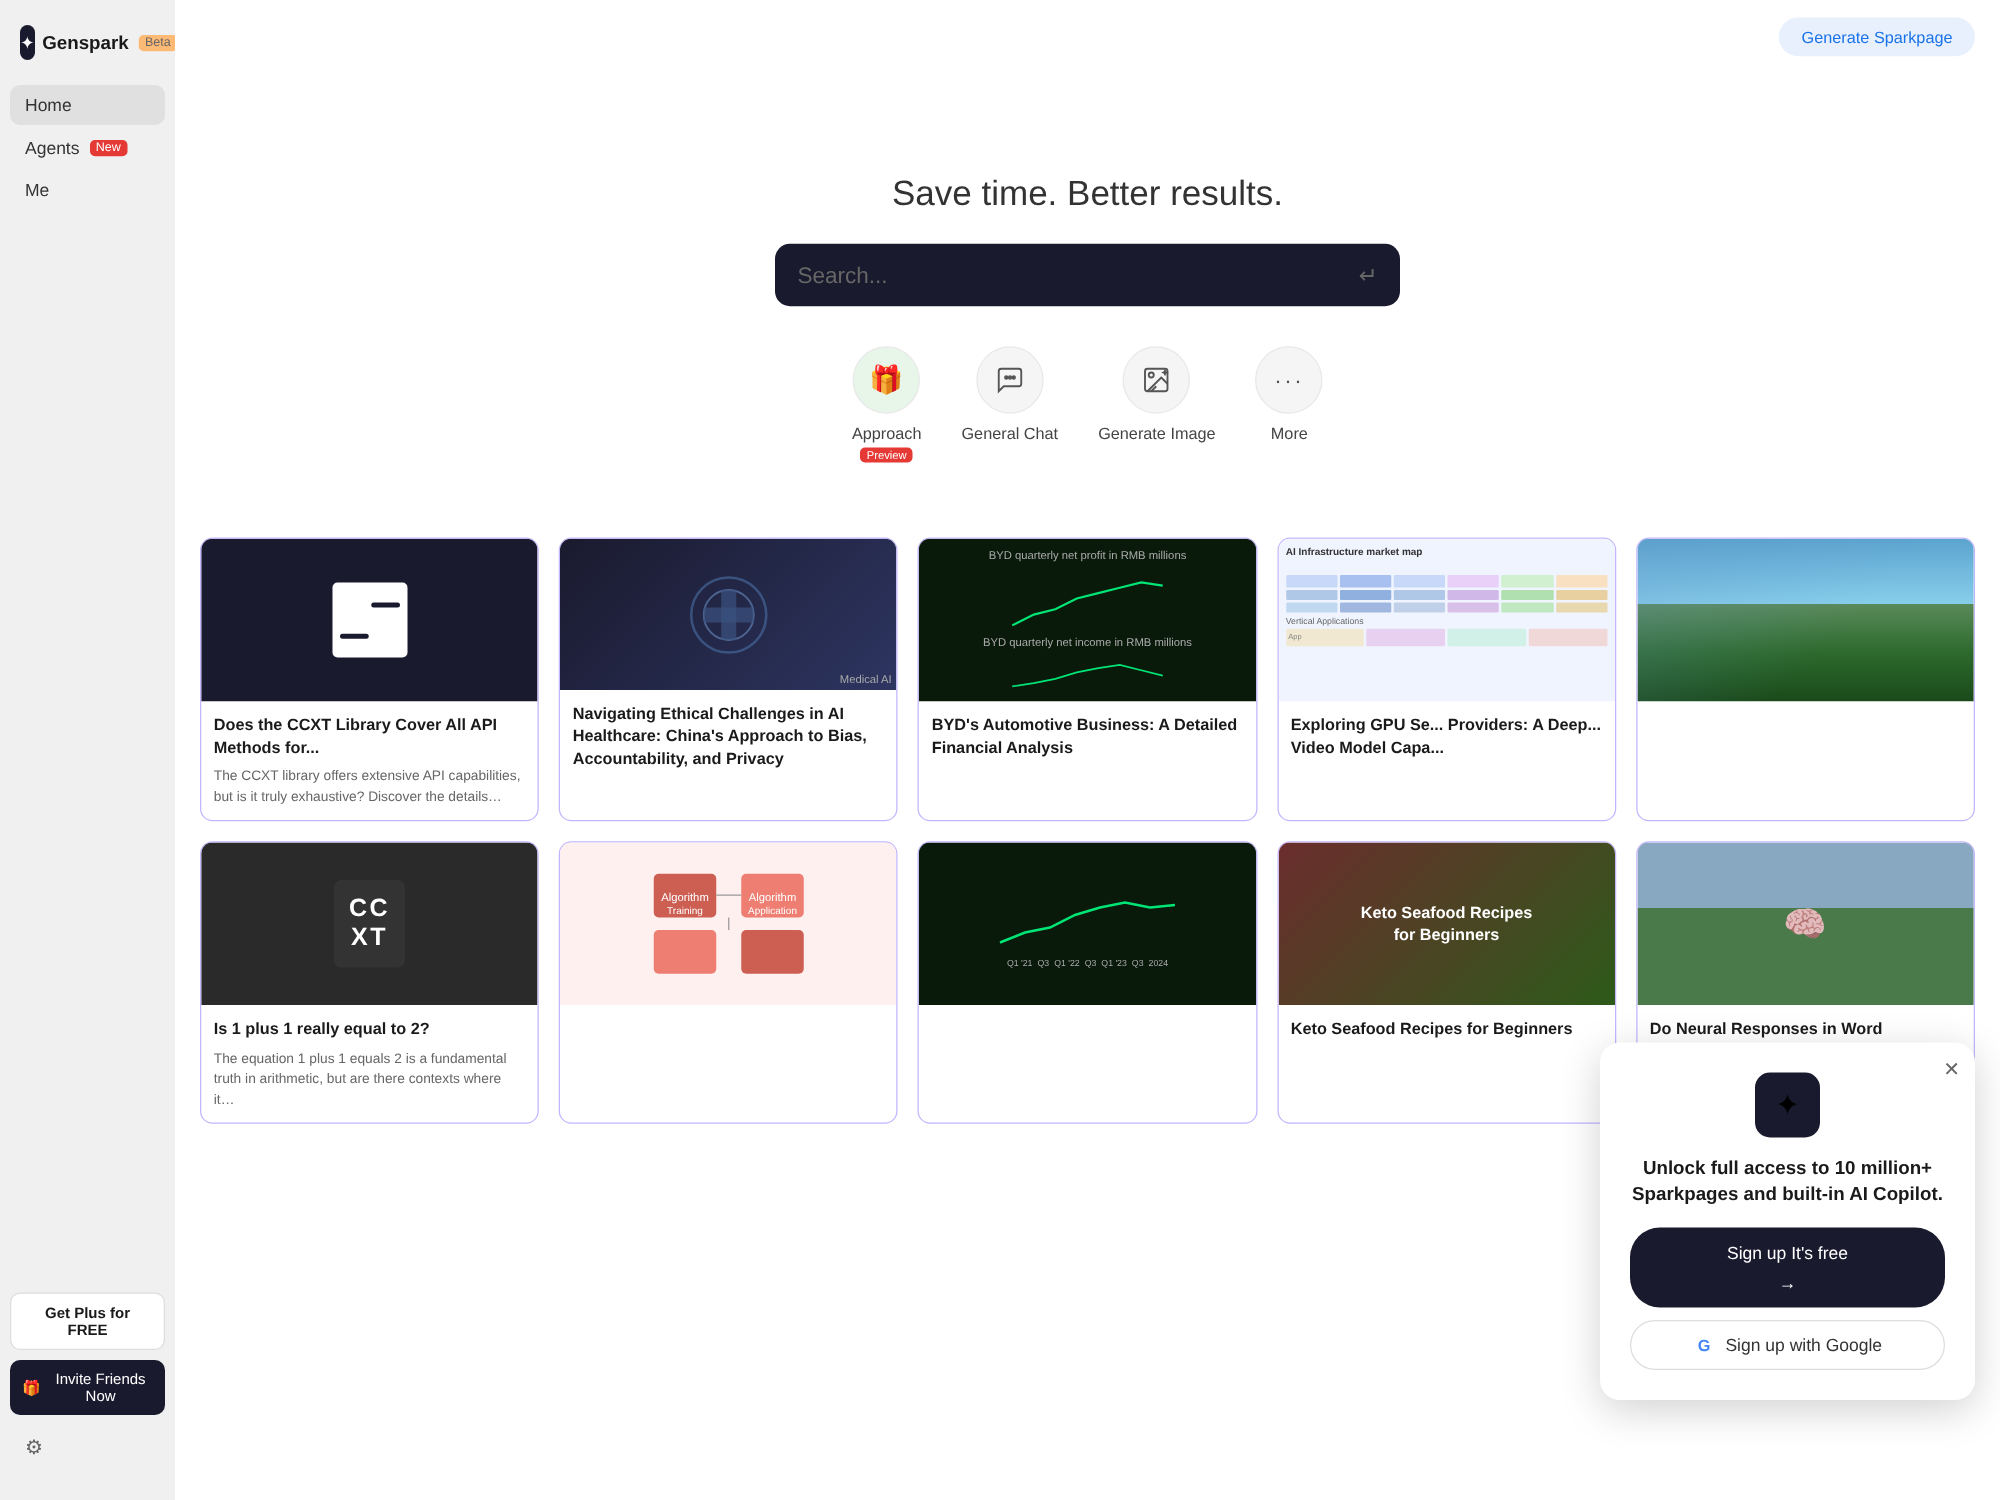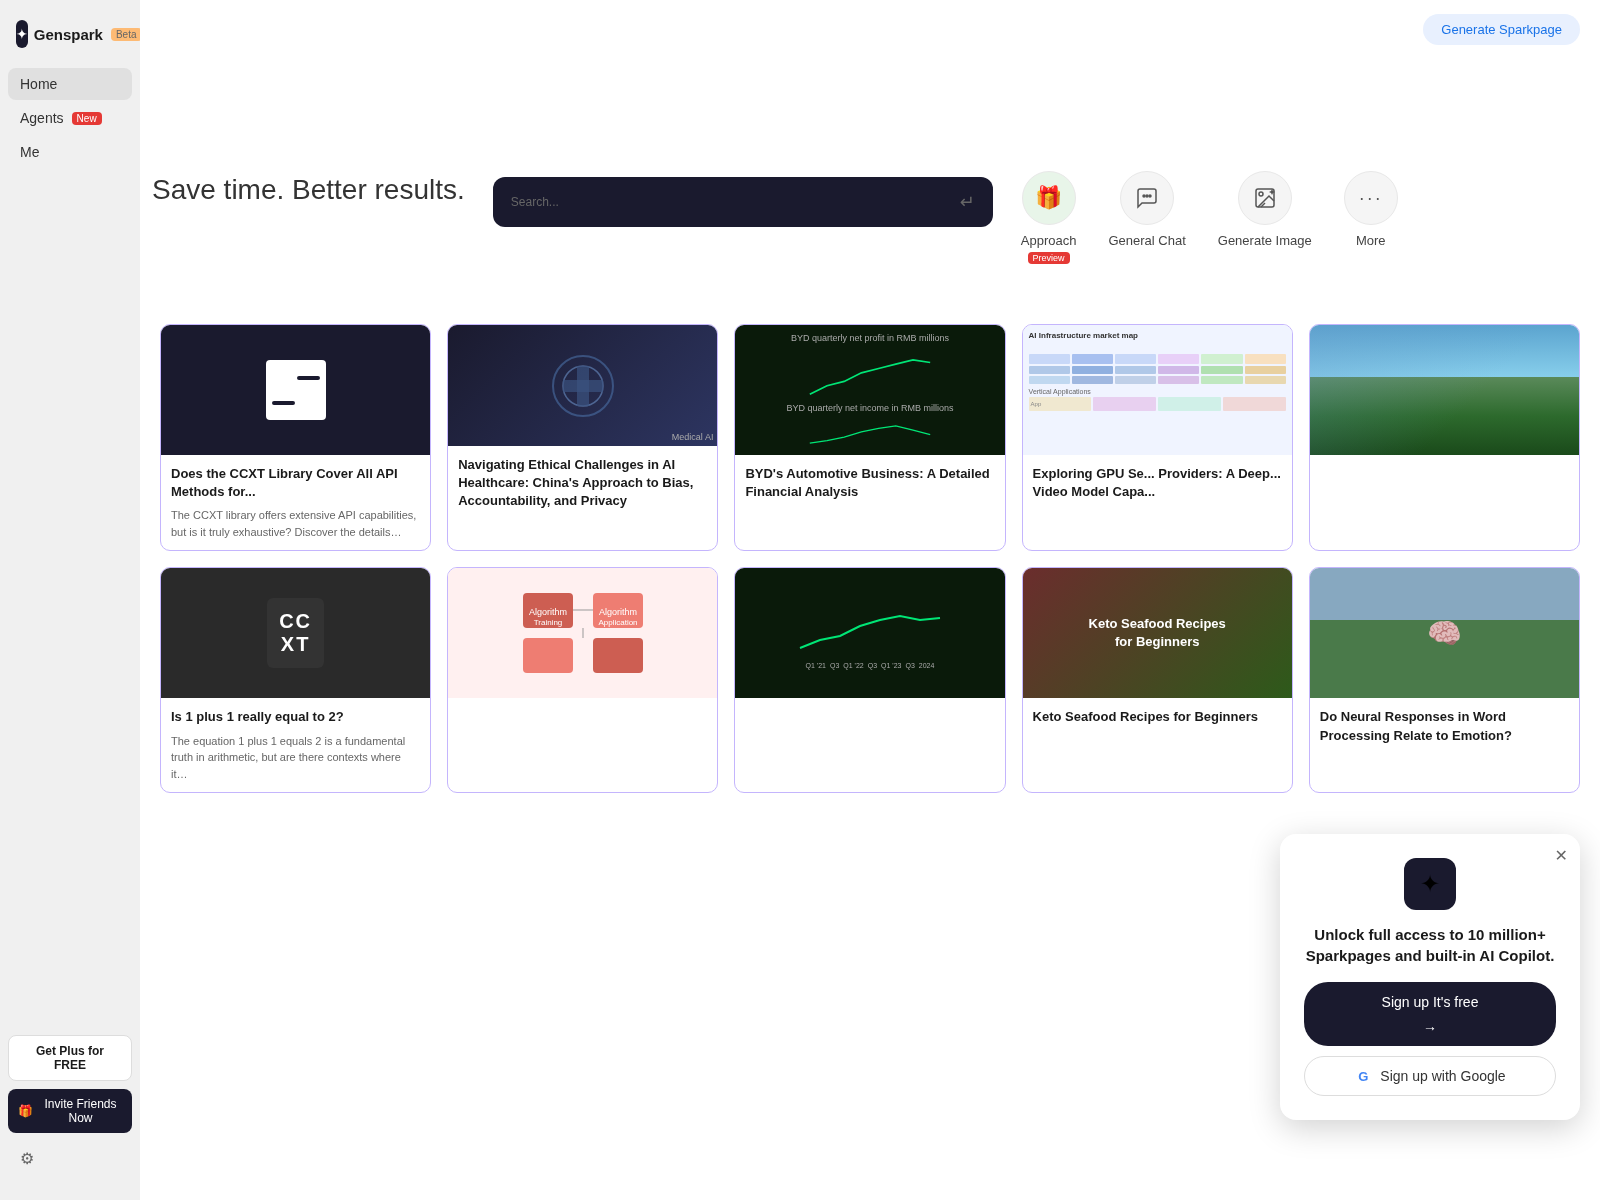--- a/index.html
+++ b/index.html
@@ -128,23 +128,23 @@
       border-radius: 20px;
       padding: 8px 18px;
       font-size: 13px;
       font-weight: 500;
       cursor: pointer;
     }
 
     
     .hero {
       display: flex;
-      align-items: center;
-      padding: 80px 12px 40px;
-      gap: 28px;
+      flex-direction: column;
+      align-items: center;
+      padding: 80px 27px 40px;
     }
     .hero-title {
       font-size: 28px;
       font-weight: 400;
       color: #333;
       margin-bottom: 24px;
     }
     .search-bar {
       width: 500px;
       background: #1a1a2e;
@@ -152,21 +152,21 @@
       padding: 14px 18px;
       display: flex;
       align-items: center;
       gap: 10px;
     }
     .search-input {
       flex: 1;
       background: transparent;
       border: none;
       color: #3b82f6;
-      font-size: 12px;
+      font-size: 18px;
       outline: none;
     }
     .search-input::placeholder { color: #666; }
     .search-enter-icon {
       color: #666;
       font-size: 18px;
     }
 
     
     .quick-actions {

